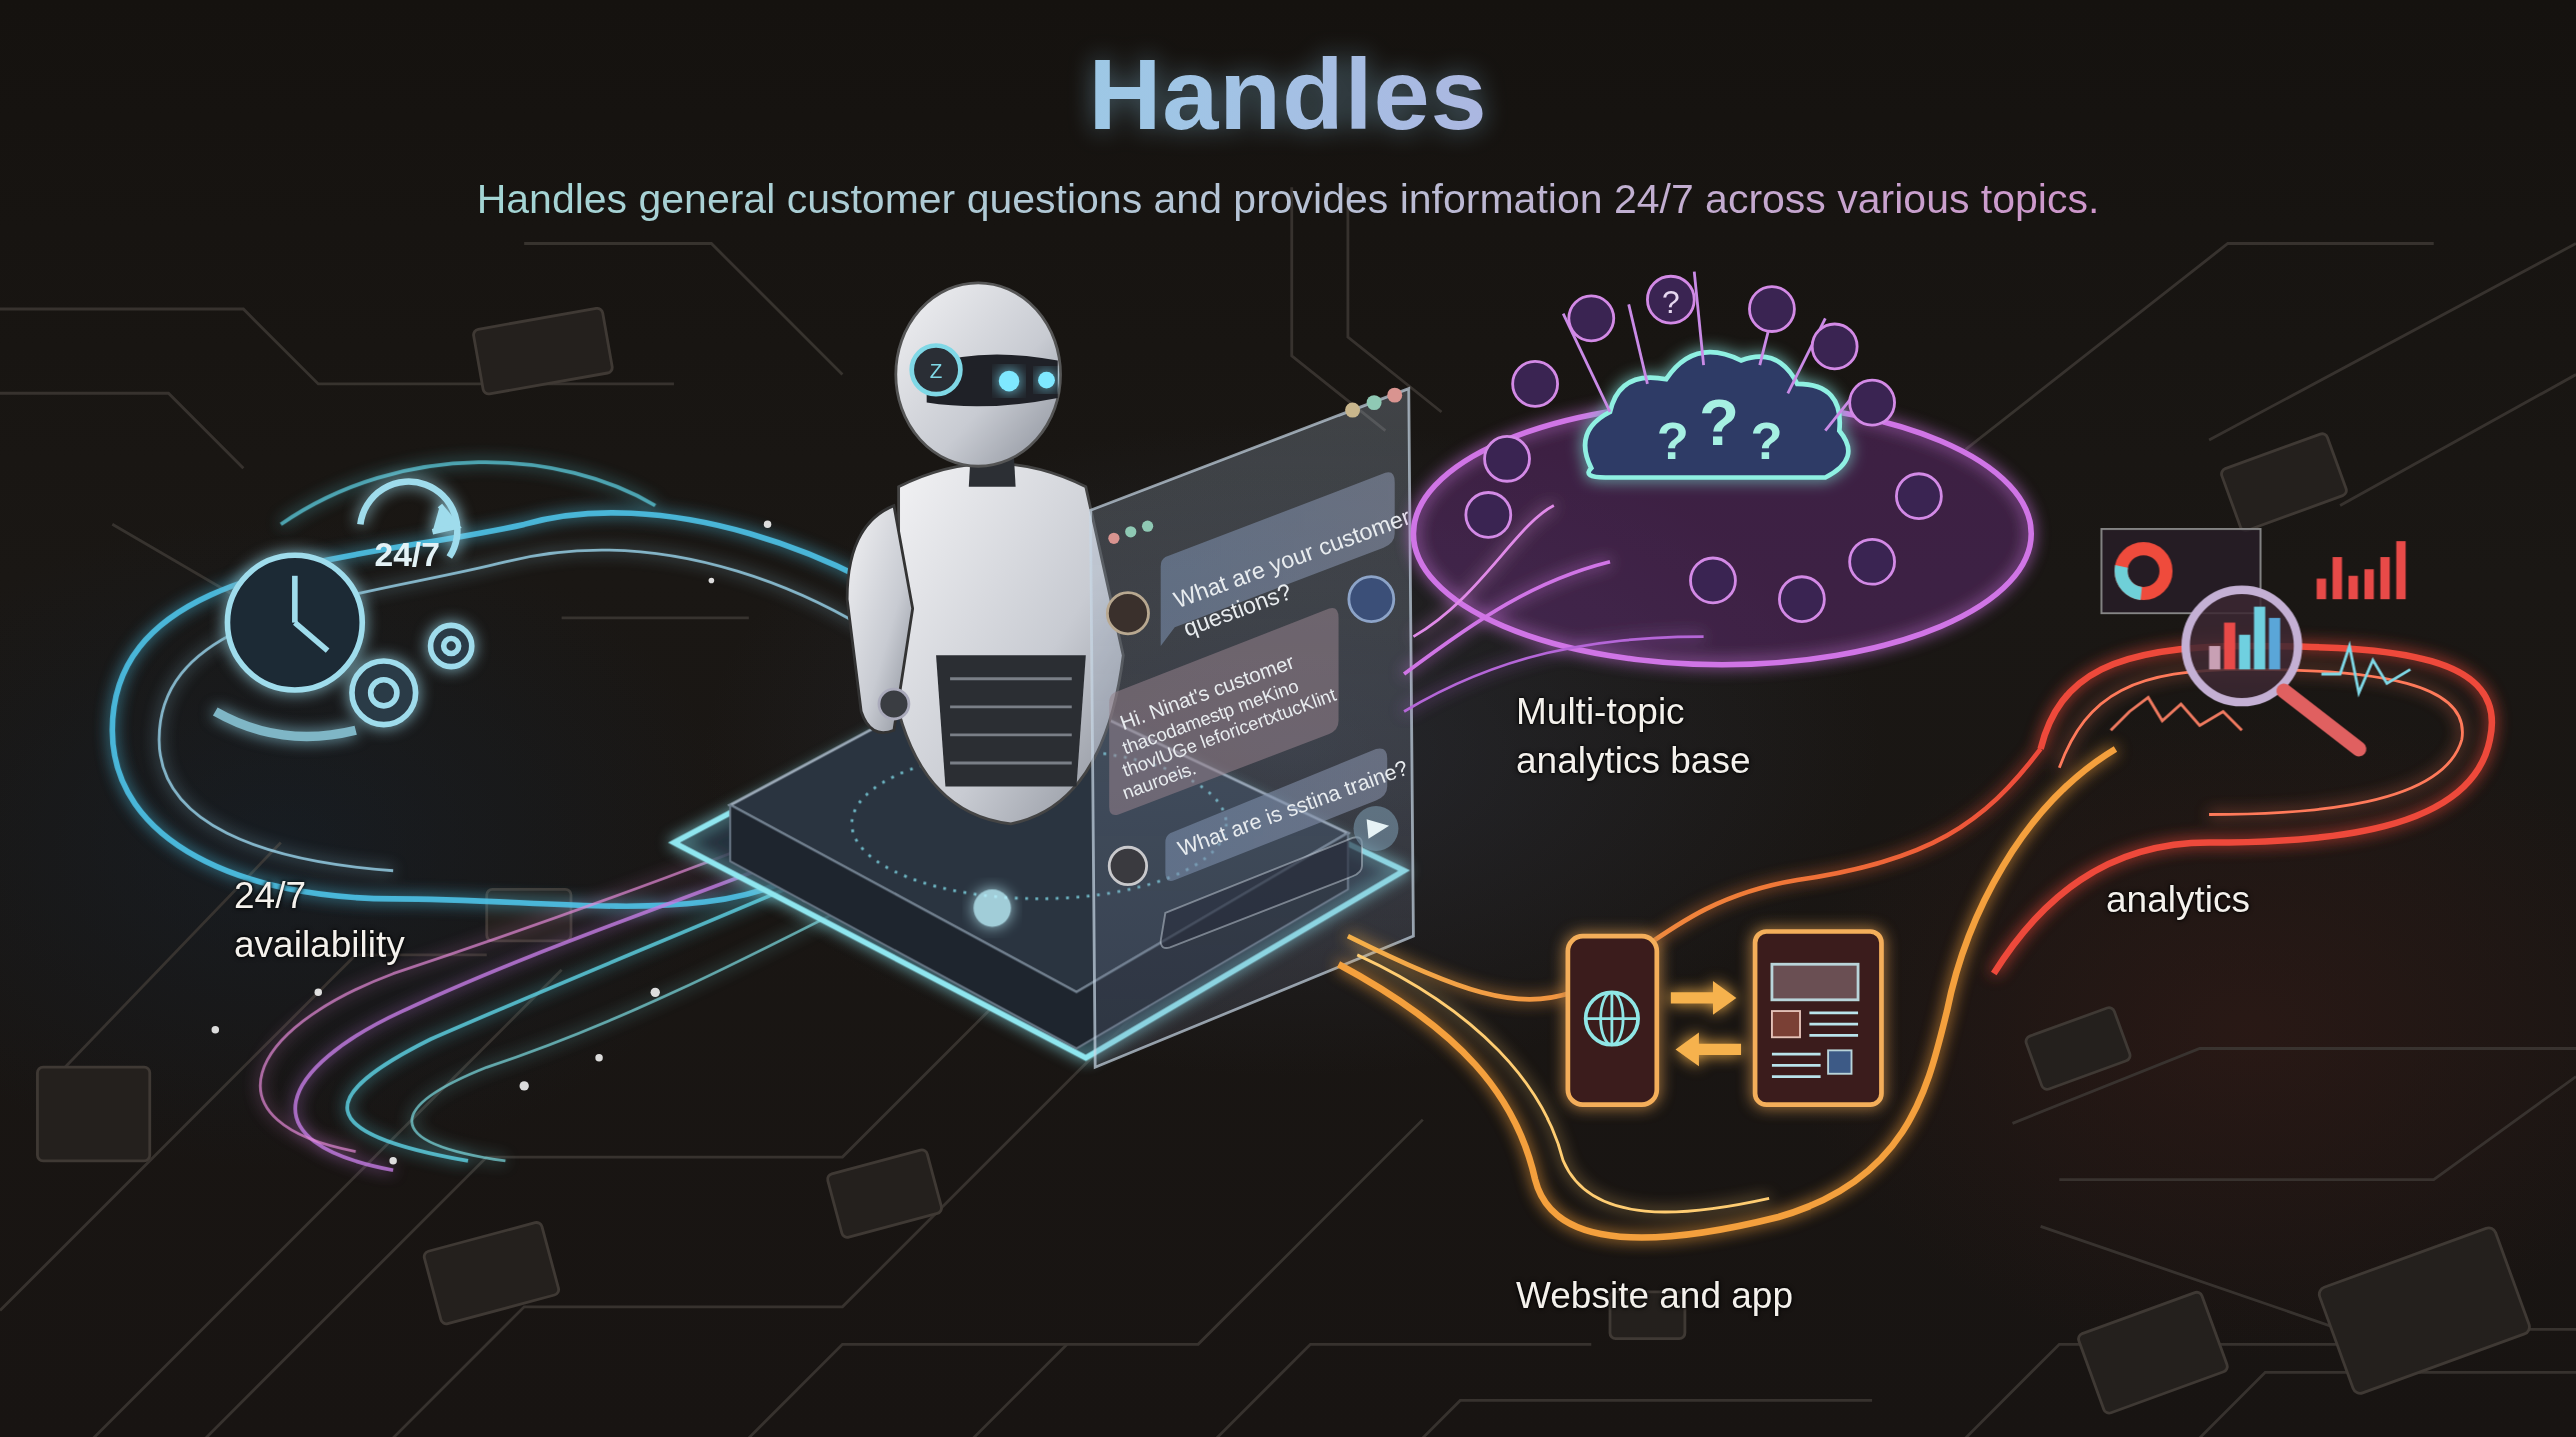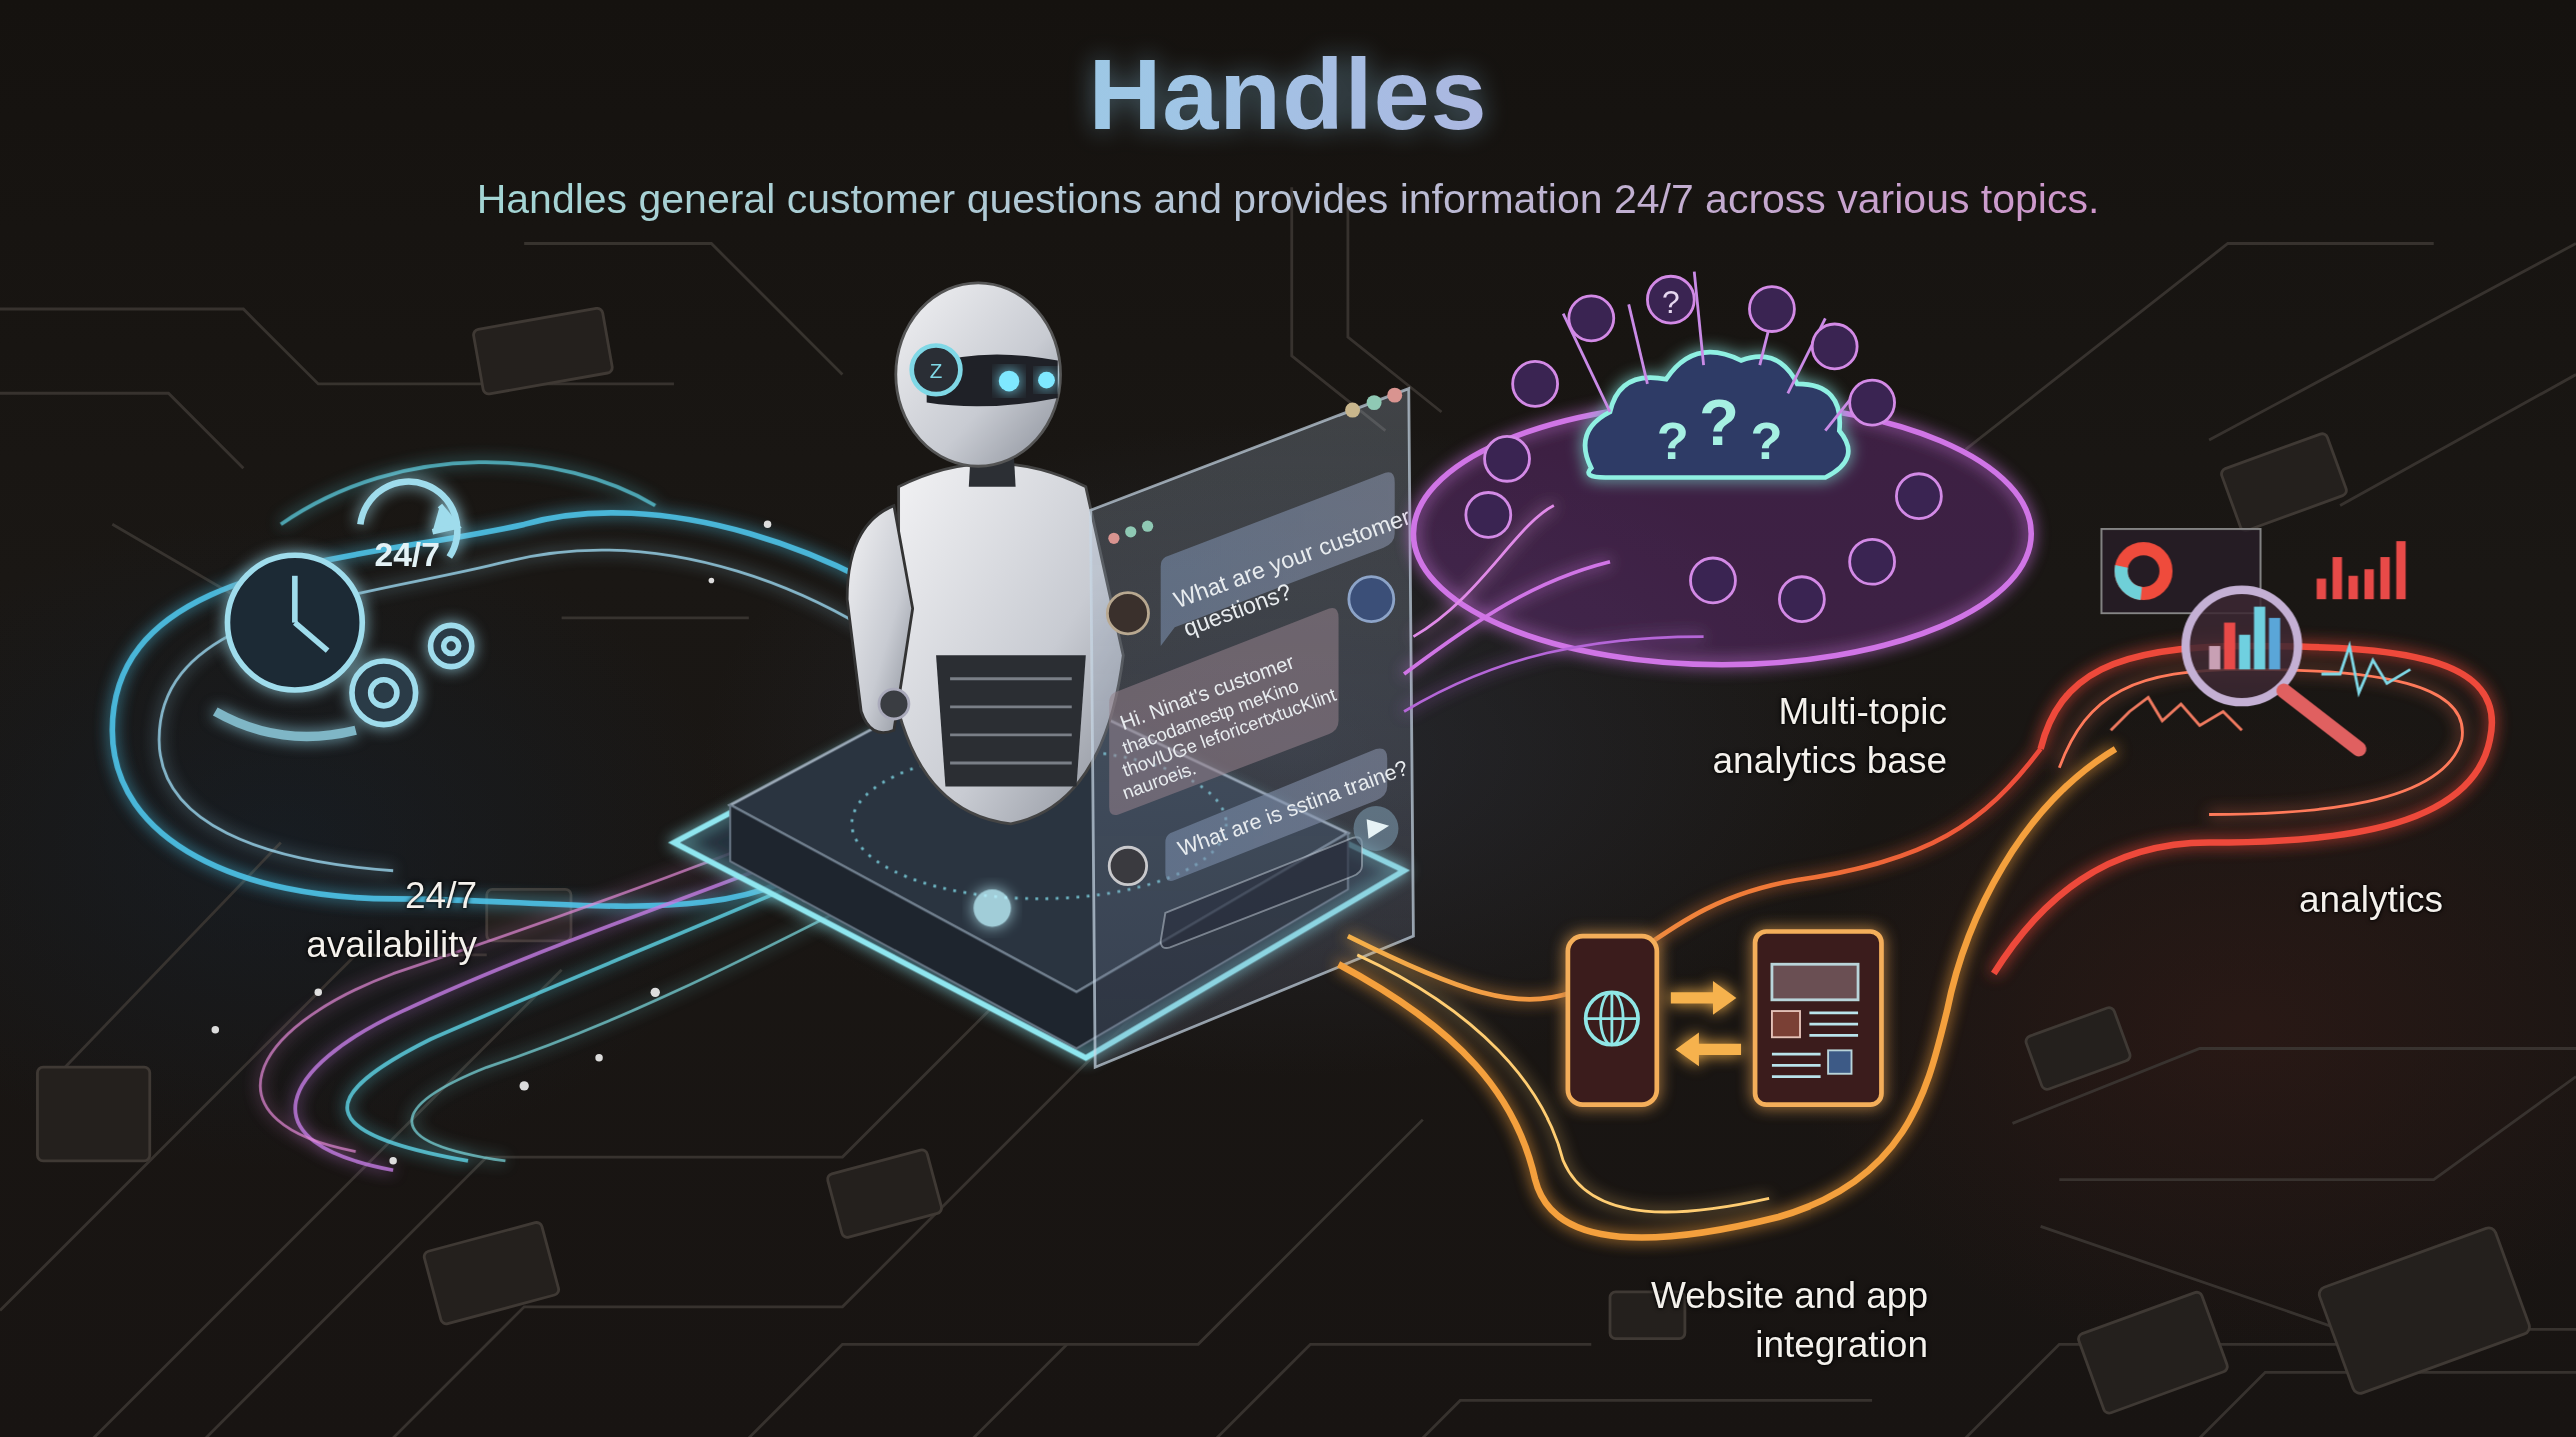--- a/index.html
+++ b/index.html
@@ -26,21 +26,21 @@
     -webkit-background-clip: text; background-clip: text; color: transparent;
     filter: drop-shadow(0 0 13px rgba(140,200,230,0.45));
   }
   .subtitle {
     position: absolute; top: 152px; left: 0; width: 100%;
     font-size: 41px;
     background: linear-gradient(90deg, #9edbd4 10%, #b7c3d6 50%, #d58ac8 90%);
     -webkit-background-clip: text; background-clip: text; color: transparent; margin-top: 24px;
   }
   .label {
-    position: absolute; color: #f4f1ec; font-size: 37px; text-align: right; line-height: 49px;
+    position: absolute; color: #f4f1ec; font-size: 37px; text-align: left; line-height: 49px;
     text-shadow: 0 0 5.6px #000, 0 0 2.8px #000;
   }
   .chat-text { font-family: "Liberation Sans", sans-serif; fill: #e8ecef; }
 </style>
 </head>
 <body>
 
 <div class="bg"></div>
 
 <svg class="scene" width="2576" height="1438" viewBox="0 0 2752 1536">
@@ -320,19 +320,18 @@
   <div>availability</div>
 </div>
 
 <div class="label" style="left:1516px; top:687px; width:431px;">
   <div>Multi-topic</div>
   <div>analytics base</div>
 </div>
 
 <div class="label" style="left:1516px; top:1271px; width:412px;">
   <div>Website and app</div>
-  <div>integration</div>
 </div>
 
 <div class="label" style="left:2106px; top:875px; width:337px;">
   <div>analytics</div>
 </div>
 
 
 </body></html>

